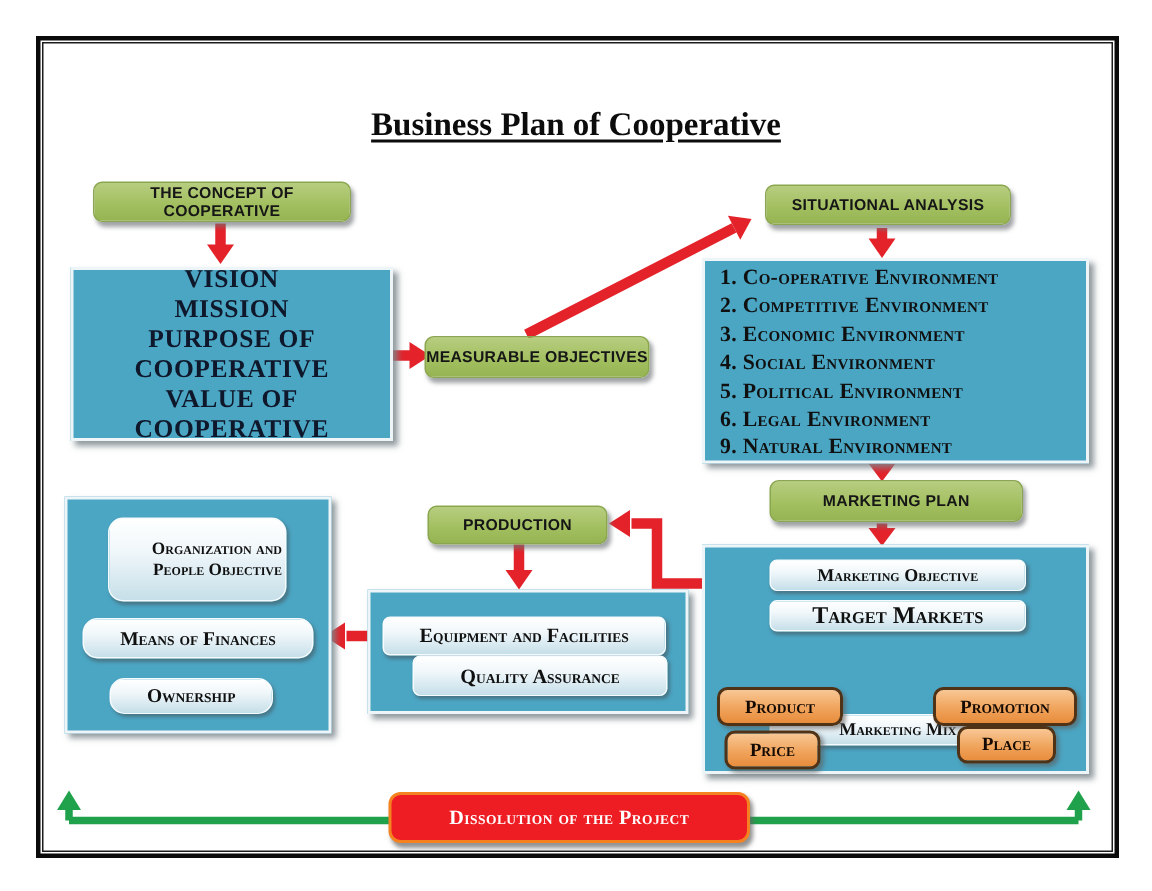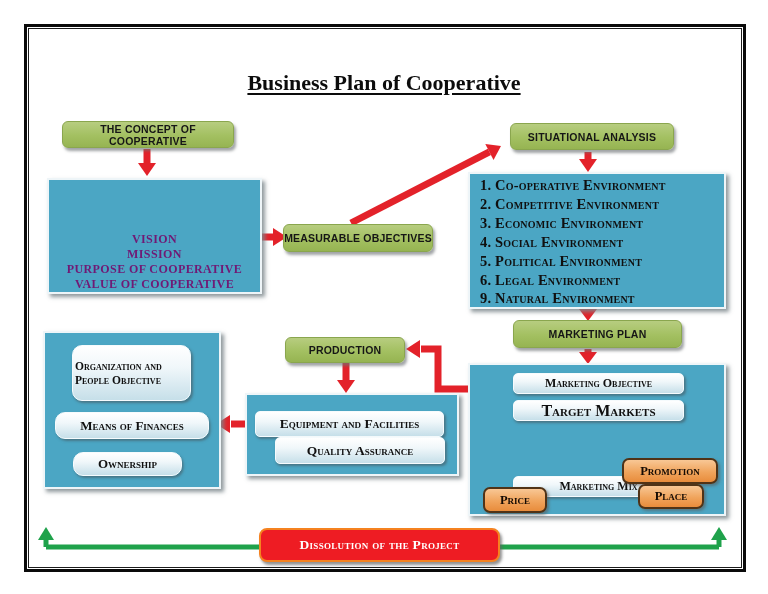--- a/index.html
+++ b/index.html
@@ -12,31 +12,31 @@
   .title span{text-decoration:underline;text-underline-offset:3px;text-align:right;}
   .connector-layer{position:absolute;left:0;top:0;pointer-events:none;}
   .node-green{position:absolute;display:flex;align-items:center;justify-content:center;
       background:linear-gradient(180deg,#b7cd80 0%,#a3c061 55%,#96b452 100%);
       border:1px solid #8aa64e;border-radius:6px;
       box-shadow:2px 3px 3px rgba(110,115,118,0.65);
       font-family:"Liberation Sans",sans-serif;font-size:10.5px;font-weight:bold;color:#161616;
       letter-spacing:0.2px;text-align:center;}
   .panel{position:absolute;background:#4ba6c4;border:2px solid #eef5f8;
       box-shadow:3px 3px 4px rgba(125,135,140,0.85);}
-  .foundation-list{display:flex;flex-direction:column;justify-content:flex-end;
-      height:100%;text-align:center;font-size:12px;font-weight:bold;color:#701a75;letter-spacing:0.4px;}
+  .foundation-list{display:flex;flex-direction:column;justify-content:center;
+      height:100%;text-align:center;font-size:17px;font-weight:bold;color:#0f172a;letter-spacing:0.4px;}
   .env-list{padding:2px 12px 0 10px;font-size:14.5px;font-weight:bold;color:#101010;
       font-variant:small-caps;letter-spacing:0.2px;}
   .env-list div{line-height:18.9px;}
   .pill{position:absolute;display:flex;align-items:center;justify-content:center;
       background:linear-gradient(180deg,#ffffff 0%,#f0f7fa 40%,#c6dfe9 100%);
       border:1px solid #f6fbfd;border-radius:5px;
       box-shadow:1.5px 2px 2.5px rgba(70,80,85,0.55);
       font-family:"Liberation Serif",serif;font-weight:bold;font-variant:small-caps;
-      color:#101010;text-align:left;}
+      color:#101010;text-align:right;}
   .pill.round{border-radius:10px;}
   .orange{position:absolute;display:flex;align-items:center;justify-content:center;
       background:linear-gradient(180deg,#f8c795 0%,#f0a45c 55%,#e88c3c 100%);
       border:2px solid #503317;border-radius:7px;
       box-shadow:2px 2px 3px rgba(90,90,90,0.6);
       font-family:"Liberation Serif",serif;font-weight:bold;font-variant:small-caps;
       font-size:12.5px;color:#140a03;}
   .dissolution{position:absolute;left:259px;top:528px;width:237px;height:30px;
       display:flex;align-items:center;justify-content:center;
       background:#ee1c23;border:2px solid #f58220;border-radius:8px;
@@ -153,20 +153,23 @@
   <div class="panel" style="left:468px;top:363px;width:254px;height:149px;"></div>
   <div class="pill" style="left:513px;top:373px;width:169px;height:19px;font-size:12px;">
     <span>Marketing Objective</span>
   </div>
   <div class="pill" style="left:513px;top:400px;width:169px;height:19px;font-size:16px;">
     <span>Target Markets</span>
   </div>
   <div class="pill" style="left:513px;top:428px;width:169px;height:19px;font-size:12px;margin-top:48px;">
     <span>Marketing Mix</span>
   </div>
+  <div class="orange" style="left:478px;top:458px;width:80px;height:22px;">
+    <span>Product</span>
+  </div>
   <div class="orange" style="left:622px;top:458px;width:92px;height:22px;">
     <span>Promotion</span>
   </div>
   <div class="orange" style="left:483px;top:487px;width:60px;height:22px;">
     <span>Price</span>
   </div>
   <div class="orange" style="left:638px;top:484px;width:62px;height:21px;">
     <span>Place</span>
   </div>
 

